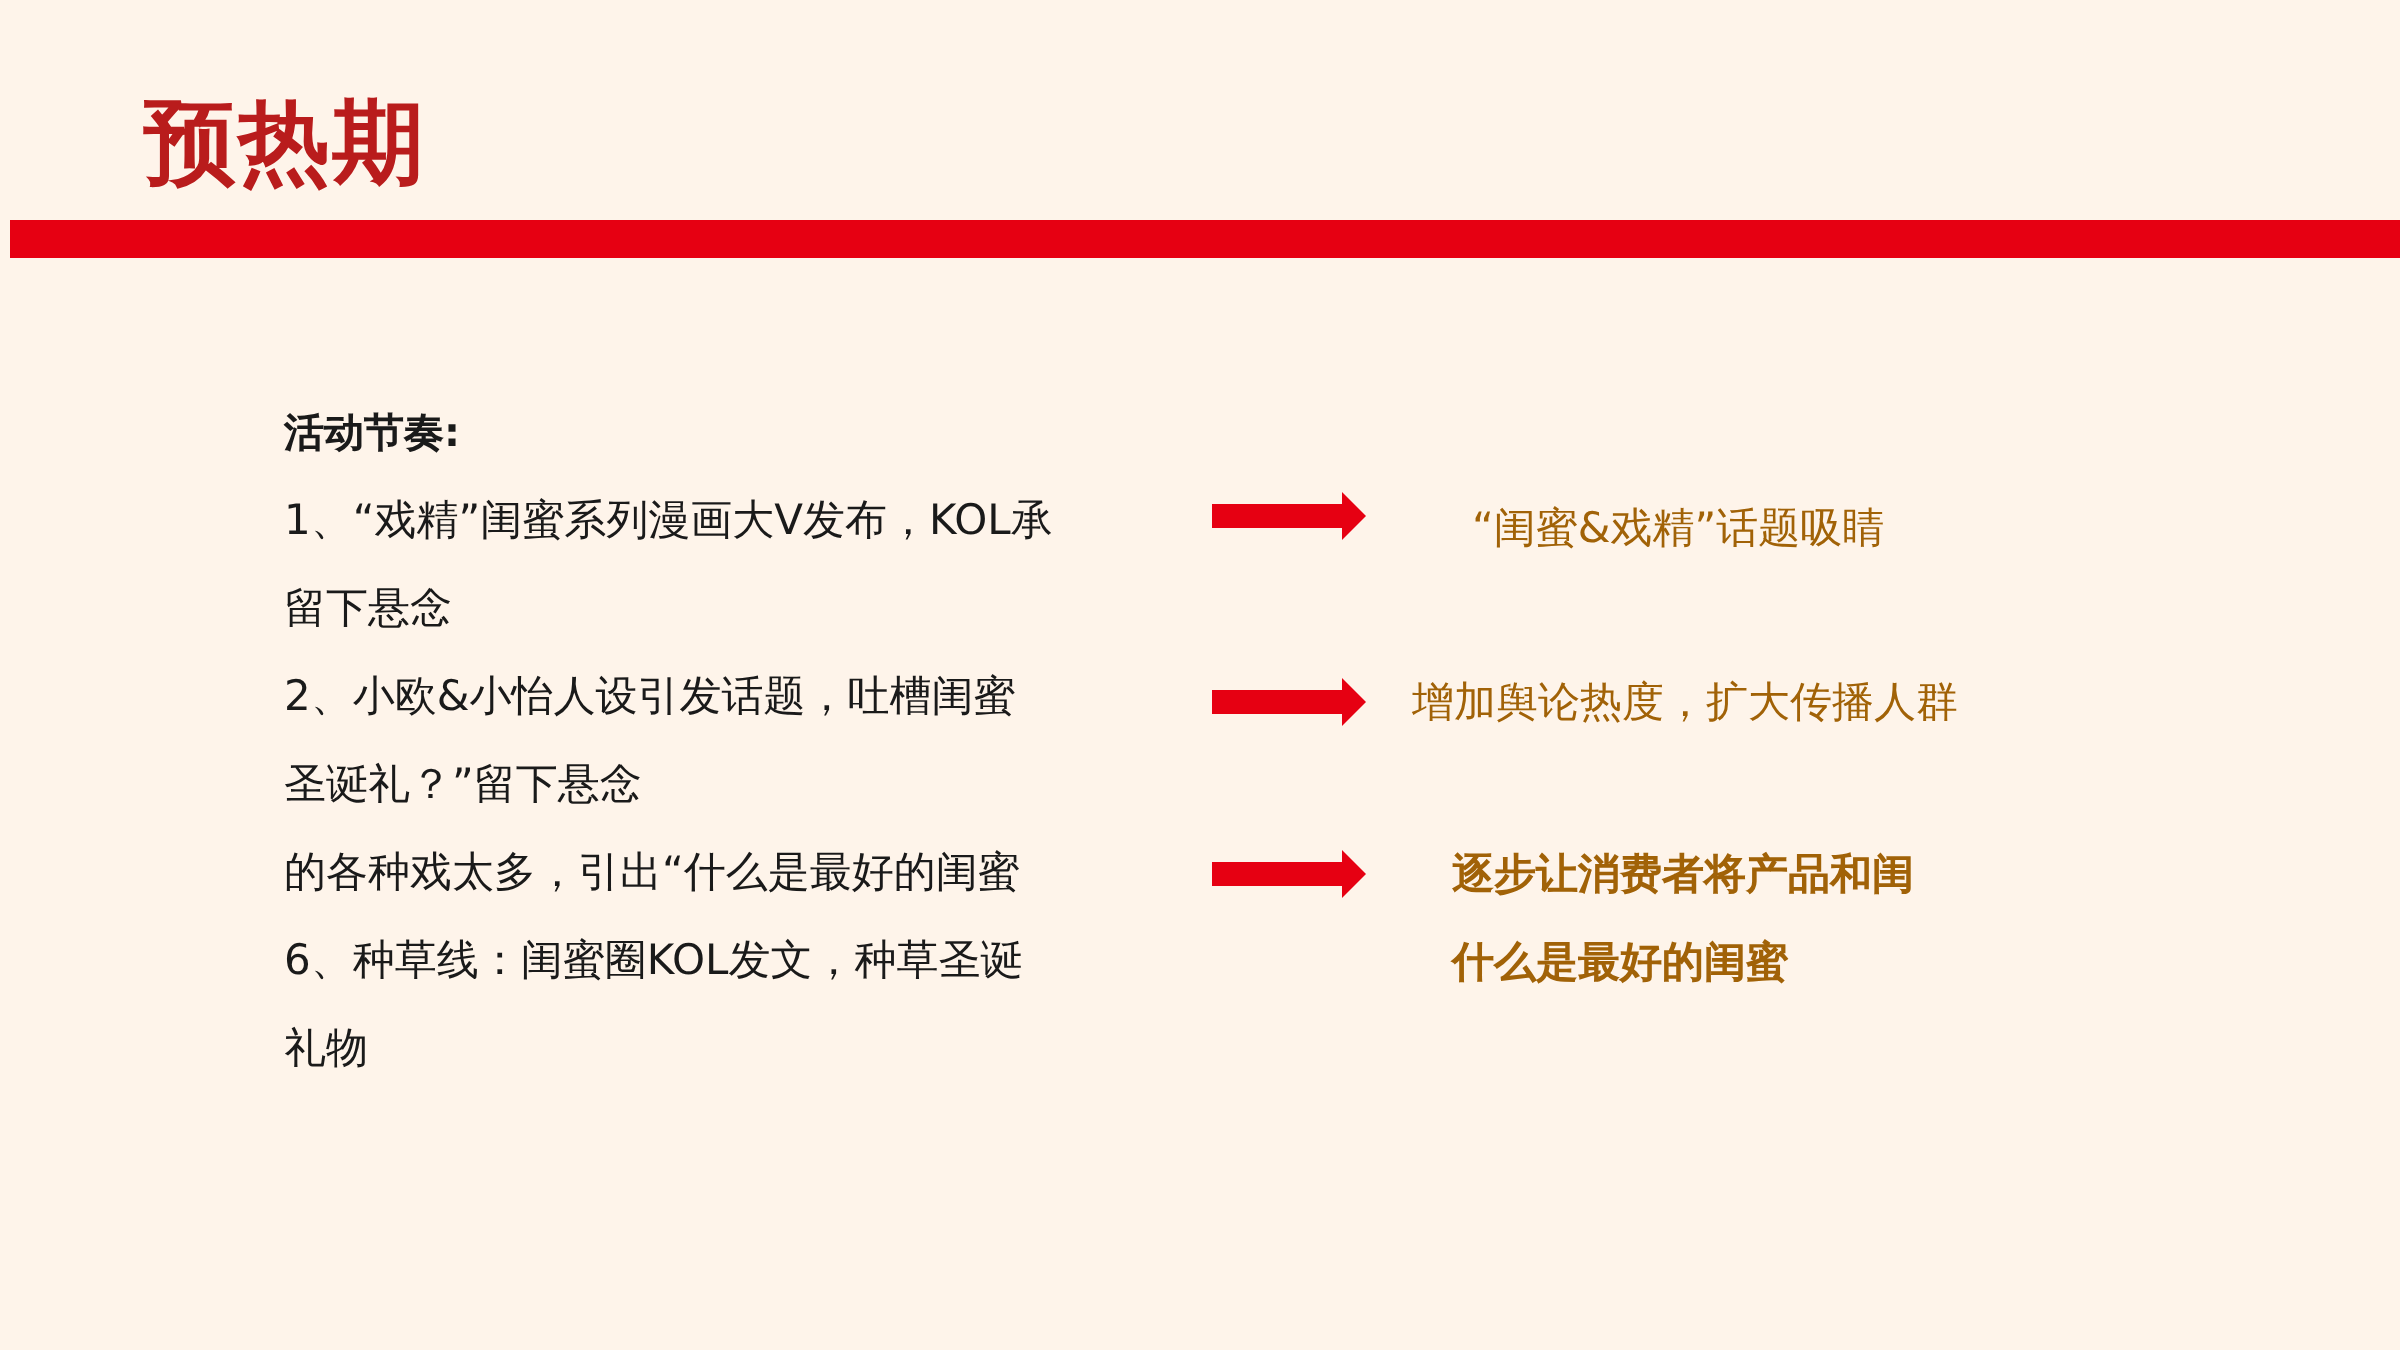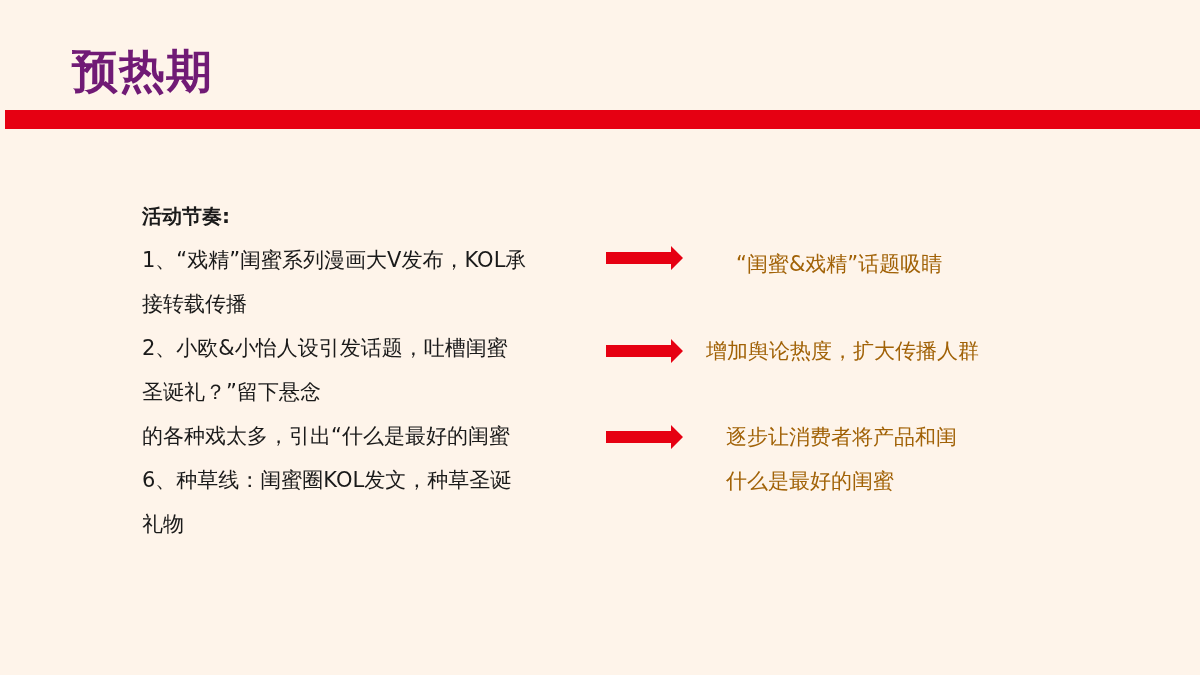--- a/index.html
+++ b/index.html
@@ -13,21 +13,21 @@
       position: relative;
       overflow: hidden;
       font-family: "DejaVu Sans", "Liberation Sans", sans-serif;
     }
     .slide-title {
       position: absolute;
       left: 72px;
       top: 40px;
       font-size: 46px;
       font-weight: bold;
-      color: #701a75;
+      color: #b91c1c;
       letter-spacing: 1px;
       line-height: 62px;
     }
     .title-bar {
       position: absolute;
       left: 5px;
       top: 110px;
       width: 1195px;
       height: 19px;
       background: #e60012;
@@ -66,21 +66,21 @@
 </head>
 <body>
 
 <div class="slide-title">预热期</div>
 <div class="title-bar"></div>
 
 <div class="left-col">
   <div class="heading">活动节奏:</div>
   <div class="item">
     <div>1、“戏精”闺蜜系列漫画大V发布，KOL承</div>
-    <div>接转载传播</div>
+    <div>留下悬念</div>
   </div>
   <div class="item">
     <div>2、小欧&amp;小怡人设引发话题，吐槽闺蜜</div>
     <div>圣诞礼？”留下悬念</div>
     <div>的各种戏太多，引出“什么是最好的闺蜜</div>
   </div>
   <div class="item">
     <div>6、种草线：闺蜜圈KOL发文，种草圣诞</div>
     <div>礼物</div>
   </div>
@@ -101,16 +101,16 @@
       <polygon points="0,6 65,6 65,0 77,12 65,24 65,18 0,18" fill="#e60012"></polygon>
     </svg>
 </div>
 
 <div class="result" style="left:736px; top:242px;">
   <div>“闺蜜&amp;戏精”话题吸睛</div>
 </div>
 <div class="result" style="left:706px; top:329px;">
   <div>增加舆论热度，扩大传播人群</div>
 </div>
-<div class="result" style="left:726px; top:415px;">
+<div class="result" style="left:726px; top:415px;font-weight:bold;">
   <div>逐步让消费者将产品和闺</div>
   <div>什么是最好的闺蜜</div>
 </div>
 
 </body></html>

